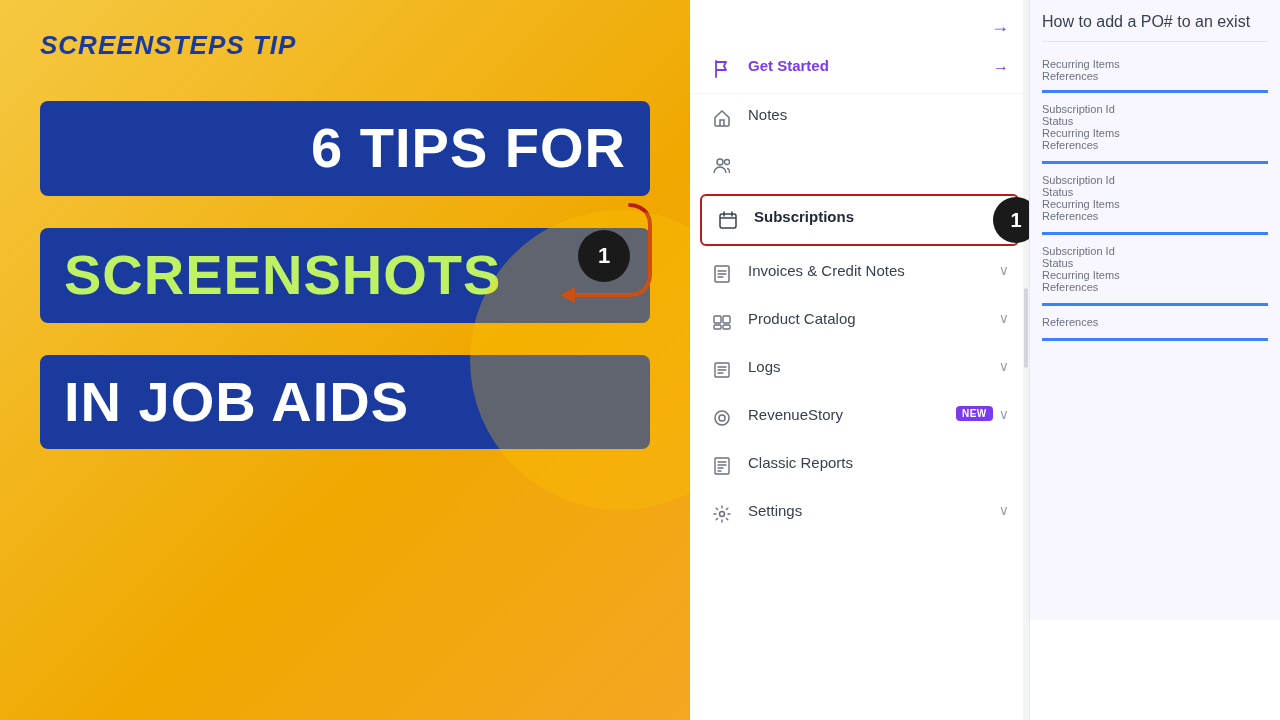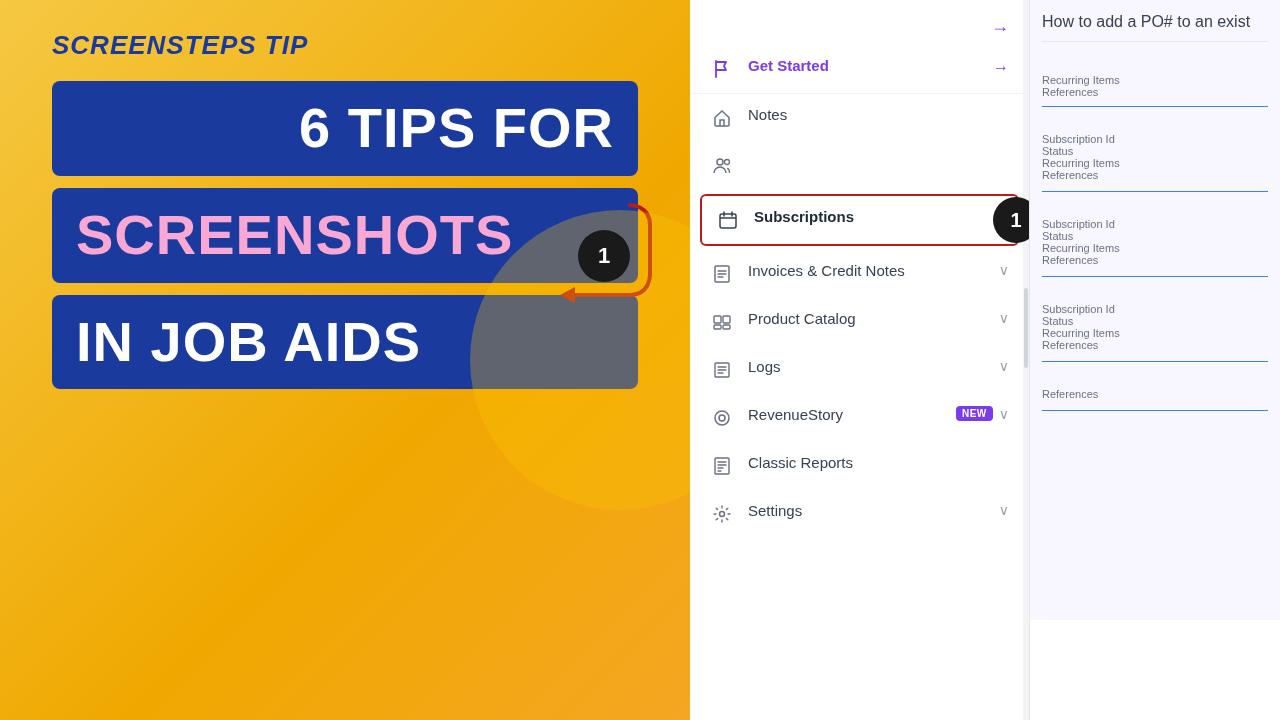--- a/index.html
+++ b/index.html
@@ -14,22 +14,23 @@
     }
 
     
     .left-panel {
       width: 690px;
       height: 720px;
       background: linear-gradient(135deg, #f5c842 0%, #f0a800 60%, #f5a623 100%);
       position: relative;
       display: flex;
       flex-direction: column;
-      padding: 30px 52px;
+      padding: 30px 40px;
       overflow: hidden;
+      gap: 20px;
     }
 
     .left-panel::after {
       content: '';
       position: absolute;
       right: -80px;
       top: 50%;
       transform: translateY(-50%);
       width: 300px;
       height: 300px;
@@ -68,21 +69,21 @@
     .screenshots-box {
       background: #1a3a9e;
       border-radius: 8px;
       padding: 18px 24px;
       margin-bottom: 12px;
     }
 
     .screenshots-title {
       font-size: 56px;
       font-weight: 900;
-      color: #f9a8d4;
+      color: #bef264;
       text-transform: uppercase;
       line-height: 1.05;
       letter-spacing: 1px;
     }
 
     .job-aids-box {
       background: #1a3a9e;
       border-radius: 8px;
       padding: 18px 24px;
       margin-bottom: 12px;
@@ -272,22 +273,21 @@
       top: 40%;
       width: 4px;
       height: 80px;
       background: #d1d5db;
       border-radius: 2px;
     }
 
     
     .right-content-row {
       padding: 8px 0;
-      border-bottom: 1px solid #3b82f6;
-      margin-top: 16px;
+      border-bottom: 3px solid #3b82f6;
     }
 
     .right-content-row .label {
       font-size: 11px;
       color: #6b7280;
       display: block;
     }
 
     .right-panel-header {
       font-size: 15px;

